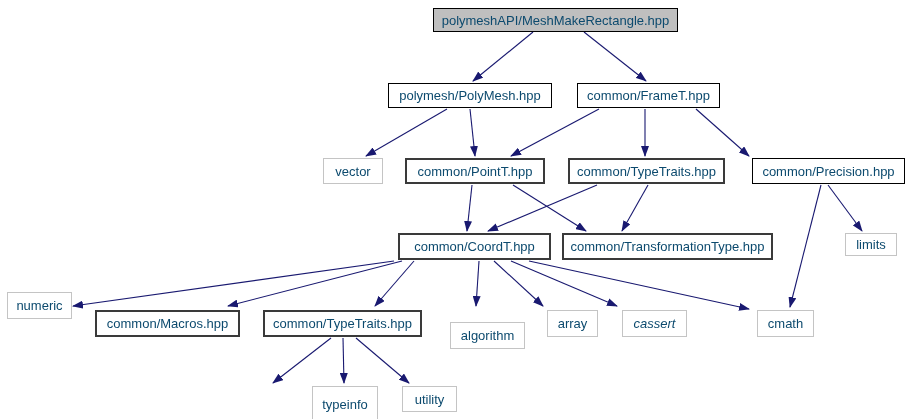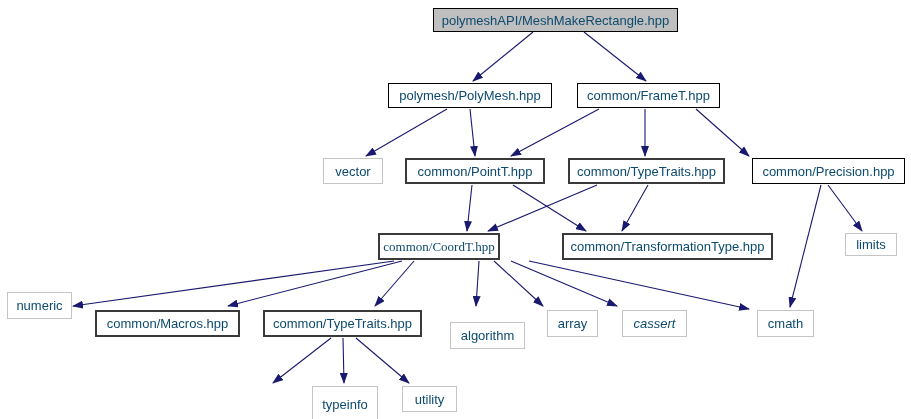--- a/index.html
+++ b/index.html
@@ -60,21 +60,21 @@
       <line x1="343" y1="338" x2="344" y2="383" stroke="#191970" stroke-width="1.1" marker-end="url(#arrow)"></line>
       <line x1="356" y1="338" x2="409" y2="383" stroke="#191970" stroke-width="1.1" marker-end="url(#arrow)"></line>
     </svg>
     <div class="node main" style="left: 433px; top: 8px; width: 245px; height: 24px;">polymeshAPI/MeshMakeRectangle.hpp</div>
     <div class="node" style="left: 388px; top: 83px; width: 164px; height: 25px; text-align: center;">polymesh/PolyMesh.hpp</div>
     <div class="node" style="left: 577px; top: 83px; width: 143px; height: 25px;">common/FrameT.hpp</div>
     <div class="node system" style="left: 323px; top: 158px; width: 60px; height: 26px;">vector</div>
     <div class="node bold" style="left: 405px; top: 158px; width: 140px; height: 26px;">common/PointT.hpp</div>
     <div class="node bold" style="left: 568px; top: 158px; width: 157px; height: 26px;">common/TypeTraits.hpp</div>
     <div class="node" style="left: 752px; top: 158px; width: 153px; height: 26px;">common/Precision.hpp</div>
-    <div class="node bold" style="left: 378px; top: 233px; width: 122px; height: 27px; font-family: Liberation Serif, serif;">common/CoordT.hpp</div>
+    <div class="node bold" style="left: 398px; top: 233px; width: 153px; height: 27px;">common/CoordT.hpp</div>
     <div class="node bold" style="left: 562px; top: 233px; width: 211px; height: 27px;">common/TransformationType.hpp</div>
     <div class="node system" style="left: 845px; top: 233px; width: 52px; height: 23px;">limits</div>
     <div class="node system" style="left: 7px; top: 292px; width: 65px; height: 27px;">numeric</div>
     <div class="node bold" style="left: 95px; top: 310px; width: 145px; height: 27px;">common/Macros.hpp</div>
     <div class="node bold" style="left: 263px; top: 310px; width: 159px; height: 27px;">common/TypeTraits.hpp</div>
     <div class="node system" style="left: 450px; top: 322px; width: 75px; height: 27px;">algorithm</div>
     <div class="node system" style="left: 547px; top: 310px; width: 51px; height: 27px;">array</div>
     <div class="node system" style="left: 622px; top: 310px; width: 65px; height: 27px; font-style: italic;">cassert</div>
     <div class="node system" style="left: 757px; top: 310px; width: 57px; height: 27px;">cmath</div>
     <div class="node system" style="left: 312px; top: 386px; width: 66px; height: 36px;">typeinfo</div>

